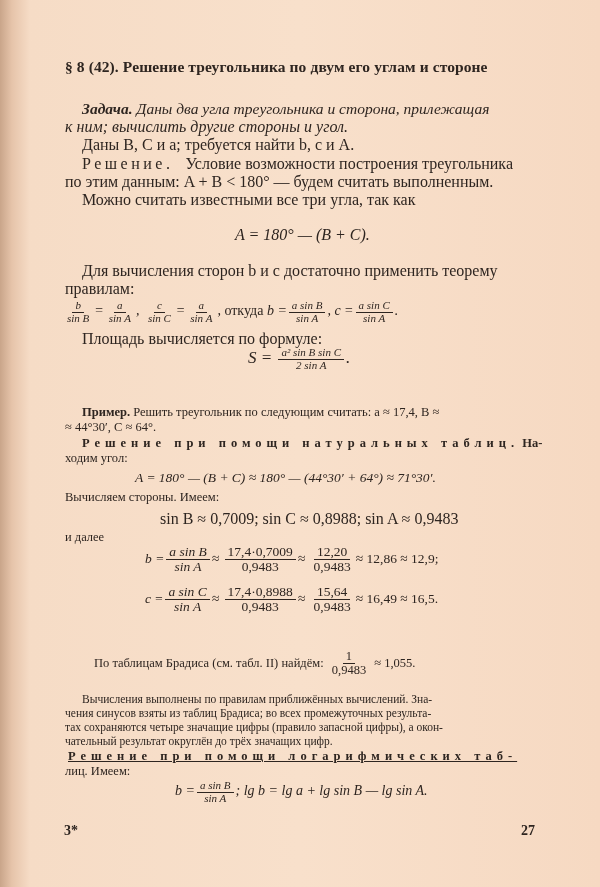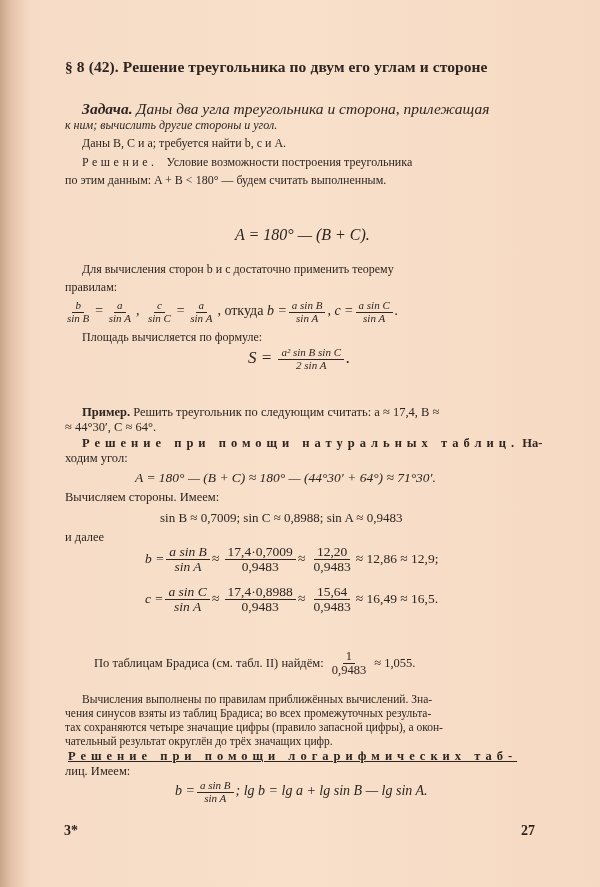--- a/index.html
+++ b/index.html
@@ -6,21 +6,21 @@
   body {
     width: 600px; height: 887px; overflow: hidden;
     background: linear-gradient(90deg, #c9a58a 0px, #e6c4aa 12px, #f6dcc6 30px, #f8e0cb 50%, #f6d9c2 100%);
     font-family: "Liberation Serif", serif;
     color: #2e2520;
     position: relative;
   }
   .page { position: absolute; left: 0; top: 0; width: 600px; height: 887px; }
   .abs { position: absolute; white-space: nowrap; }
   .title { left: 65px; top: 58px; font-size: 15.5px; font-weight: bold; letter-spacing: 0.1px; }
-  .line { font-size: 12px; left: 82px; }
+  .line { font-size: 16px; left: 82px; }
   .small { font-size: 12.5px; }
   .it { font-style: italic; }
   .bi { font-style: italic; font-weight: bold; }
   .sp { letter-spacing: 3.5px; }
   .sp2 { letter-spacing: 5px; }
   .b { font-weight: bold; }
   .frac { display: inline-flex; flex-direction: column; align-items: center; vertical-align: middle; margin: 0 2px; }
   .frac .num { border-bottom: 1px solid #2e2520; padding: 0 3px; line-height: 1.05; }
   .frac .den { padding: 0 3px; line-height: 1.05; }
   .fsmall { font-size: 11px; }
@@ -39,20 +39,21 @@
   </div>
   <div class="abs line it" style="left:65px;top:118px;">к ним; вычислить другие стороны и угол.</div>
 
   <div class="abs line" style="left:82px;top:136px;">Даны B, C и a; требуется найти b, c и A.</div>
 
   <div class="abs line" style="left:82px;top:155px;">
     <span class="sp">Решение.</span>&nbsp;&nbsp;
     <span>Условие возможности построения треугольника</span>
   </div>
   <div class="abs line" style="left:65px;top:173px;">по этим данным: A + B &lt; 180° — будем считать выполненным.</div>
+  <div class="abs line" style="left:82px;top:191px;">Можно считать известными все три угла, так как</div>
 
   <div class="abs line it" style="left:235px;top:226px;font-size:16px;">A = 180° — (B + C).</div>
 
   <div class="abs line" style="left:82px;top:262px;">Для вычисления сторон b и c достаточно применить теорему</div>
   <div class="abs line" style="left:65px;top:280px;">правилам:</div>
 
   <div class="abs it" style="left:62px;top:300px;font-size:14px;">
     <span class="frac fsmall">
         <span class="num">b</span>
         <span class="den">sin B</span>
@@ -93,21 +94,21 @@
   </div>
   <div class="abs small" style="left:65px;top:420px;">≈ 44°30′, C ≈ 64°.</div>
   <div class="abs small" style="left:82px;top:436px;">
     <span class="sp2 b">Решение при помощи натуральных таблиц.</span>
     <span class="b">На-</span>
   </div>
   <div class="abs small" style="left:65px;top:451px;">ходим угол:</div>
   <div class="abs small it" style="left:135px;top:470px;font-size:13.5px;">A = 180° — (B + C) ≈ 180° — (44°30′ + 64°) ≈ 71°30′.</div>
 
   <div class="abs small" style="left:65px;top:490px;">Вычисляем стороны. Имеем:</div>
-  <div class="abs small" style="left:160px;top:510px;font-size:13px;">sin B ≈ 0,7009;   sin C ≈ 0,8988;   sin A ≈ 0,9483</div>
+  <div class="abs small" style="left:160px;top:510px;font-size:16px;">sin B ≈ 0,7009;   sin C ≈ 0,8988;   sin A ≈ 0,9483</div>
   <div class="abs small" style="left:65px;top:530px;">и далее</div>
 
   <div class="abs small it" style="left:145px;top:545px;font-size:13.5px;">
     <span>b =</span><span class="frac">
         <span class="num">a sin B</span>
         <span class="den">sin A</span>
       </span>≈
     <span class="frac" style="font-style:normal">
         <span class="num">17,4·0,7009</span>
         <span class="den">0,9483</span>

